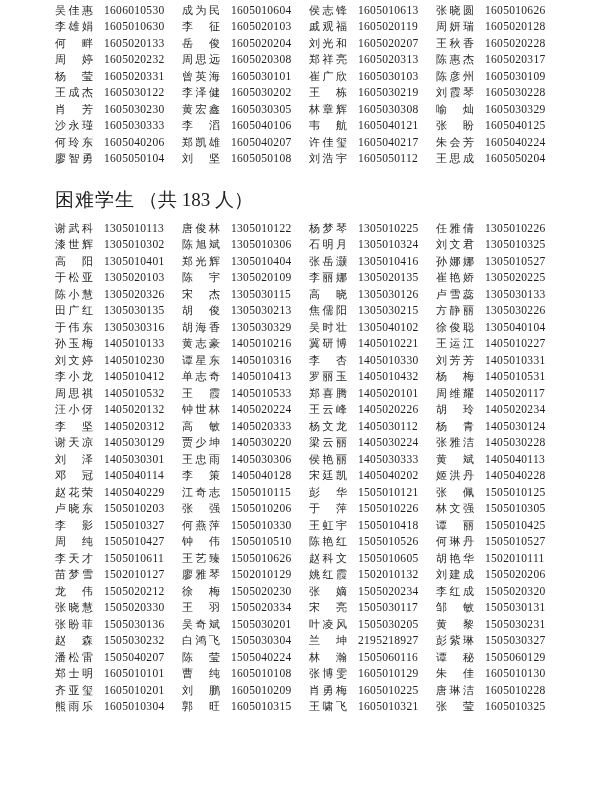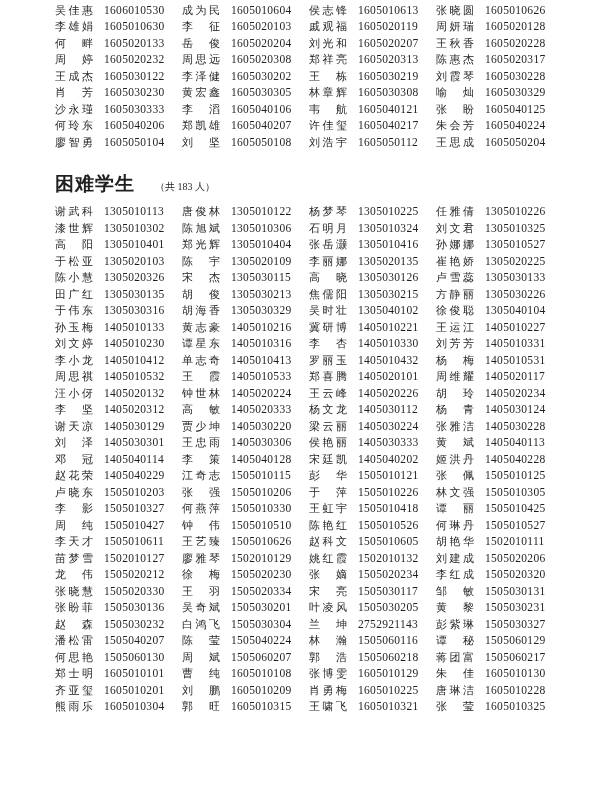--- a/index.html
+++ b/index.html
@@ -28,26 +28,26 @@
     letter-spacing: 0.3px;
   }
   .section-header {
     margin: 20px 0 9px 55px;
     height: 24px;
     display: flex;
     align-items: baseline;
   }
   .section-title {
     font-size: 19px;
-    font-weight: bold;
+    font-weight: normal;
     letter-spacing: 1px;
   }
   .section-count {
-    font-size: 10px;
-    margin-left: 20px;
+    font-size: 19px;
+    margin-left: 4px;
   }
 </style>
 </head>
 <body>
 
 <div class="page">
 
   <div class="roster top" id="top-list">
       <div class="row">
         <span class="pair">
@@ -116,20 +116,38 @@
           <span class="student-name">郑祥亮</span>
           <span class="student-id">1605020313</span>
         </span>
         <span class="pair">
           <span class="student-name">陈惠杰</span>
           <span class="student-id">1605020317</span>
         </span>
       </div>
       <div class="row">
         <span class="pair">
+          <span class="student-name">杨莹</span>
+          <span class="student-id">1605020331</span>
+        </span>
+        <span class="pair">
+          <span class="student-name">曾英海</span>
+          <span class="student-id">1605030101</span>
+        </span>
+        <span class="pair">
+          <span class="student-name">崔广欣</span>
+          <span class="student-id">1605030103</span>
+        </span>
+        <span class="pair">
+          <span class="student-name">陈彦州</span>
+          <span class="student-id">1605030109</span>
+        </span>
+      </div>
+      <div class="row">
+        <span class="pair">
           <span class="student-name">王成杰</span>
           <span class="student-id">1605030122</span>
         </span>
         <span class="pair">
           <span class="student-name">李泽健</span>
           <span class="student-id">1605030202</span>
         </span>
         <span class="pair">
           <span class="student-name">王栋</span>
           <span class="student-id">1605030219</span>
@@ -673,21 +691,21 @@
         <span class="pair">
           <span class="student-name">赵森</span>
           <span class="student-id">1505030232</span>
         </span>
         <span class="pair">
           <span class="student-name">白鸿飞</span>
           <span class="student-id">1505030304</span>
         </span>
         <span class="pair">
           <span class="student-name">兰坤</span>
-          <span class="student-id">2752921143</span>
+          <span class="student-id">2195218927</span>
         </span>
         <span class="pair">
           <span class="student-name">彭紫琳</span>
           <span class="student-id">1505030327</span>
         </span>
       </div>
       <div class="row">
         <span class="pair">
           <span class="student-name">潘松雷</span>
           <span class="student-id">1505040207</span>
@@ -696,38 +714,20 @@
           <span class="student-name">陈莹</span>
           <span class="student-id">1505040224</span>
         </span>
         <span class="pair">
           <span class="student-name">林瀚</span>
           <span class="student-id">1505060116</span>
         </span>
         <span class="pair">
           <span class="student-name">谭秘</span>
           <span class="student-id">1505060129</span>
-        </span>
-      </div>
-      <div class="row">
-        <span class="pair">
-          <span class="student-name">何思艳</span>
-          <span class="student-id">1505060130</span>
-        </span>
-        <span class="pair">
-          <span class="student-name">周斌</span>
-          <span class="student-id">1505060207</span>
-        </span>
-        <span class="pair">
-          <span class="student-name">郭浩</span>
-          <span class="student-id">1505060218</span>
-        </span>
-        <span class="pair">
-          <span class="student-name">蒋团富</span>
-          <span class="student-id">1505060217</span>
         </span>
       </div>
       <div class="row">
         <span class="pair">
           <span class="student-name">郑士明</span>
           <span class="student-id">1605010101</span>
         </span>
         <span class="pair">
           <span class="student-name">曹纯</span>
           <span class="student-id">1605010108</span>

